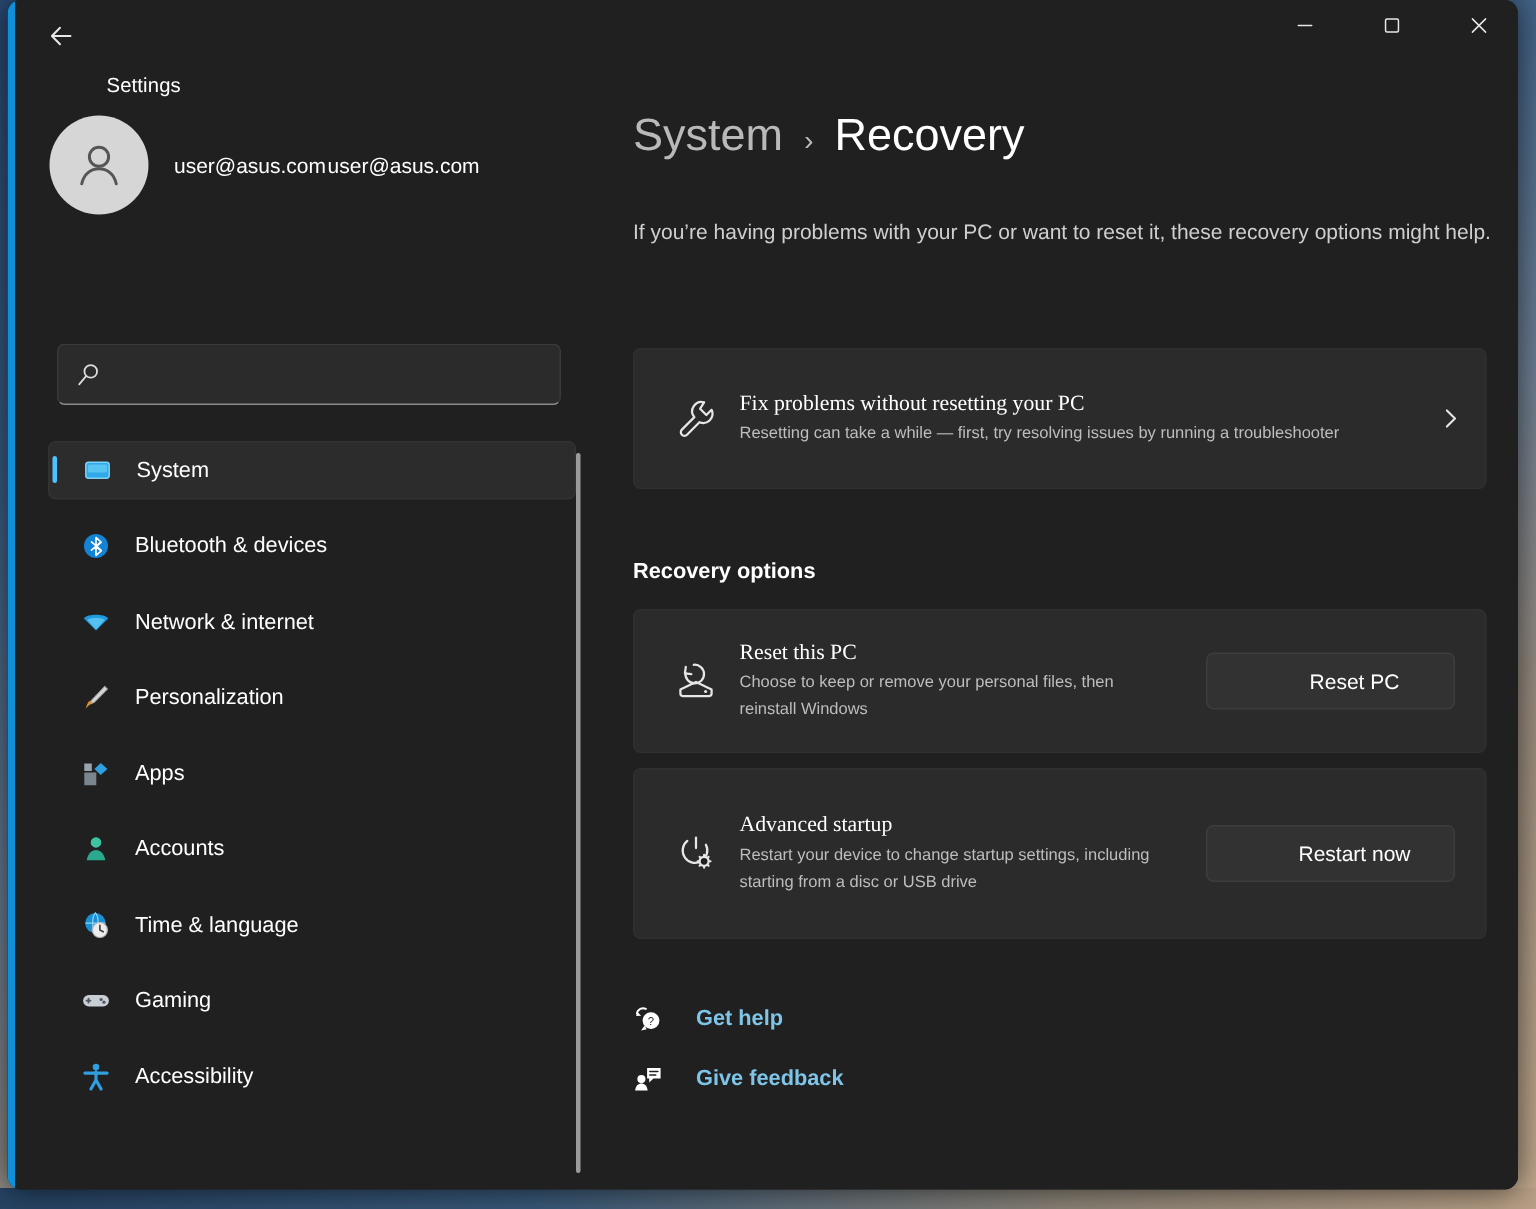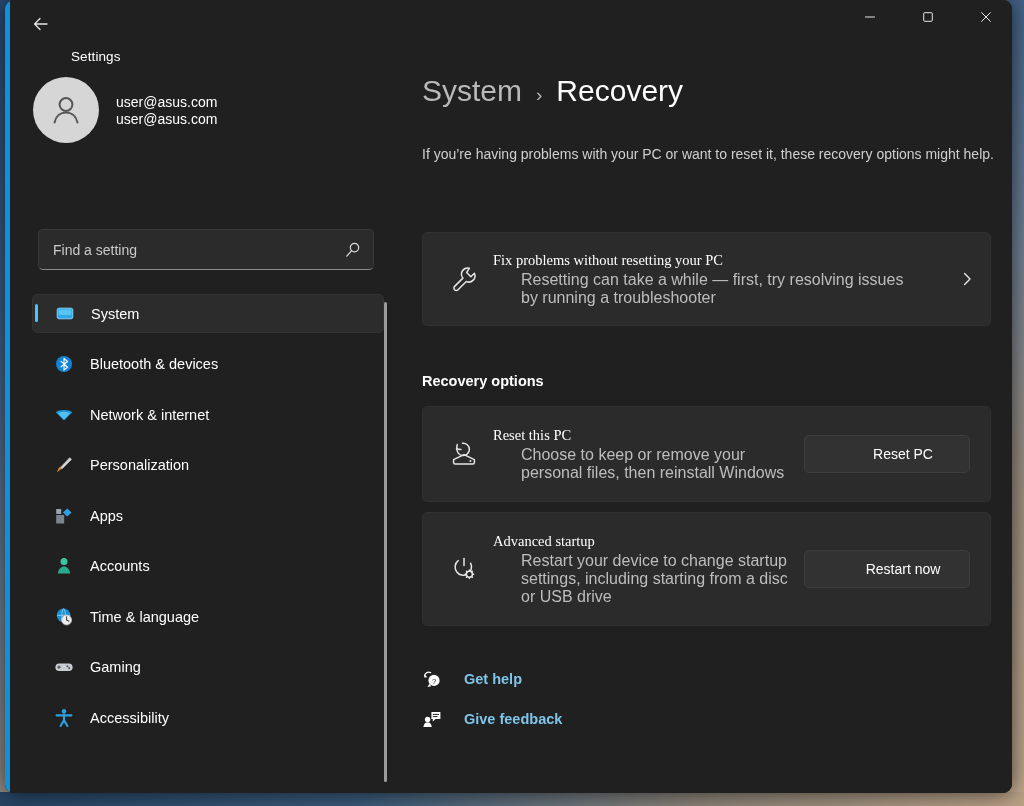--- a/index.html
+++ b/index.html
@@ -102,21 +102,21 @@
     width: 330px; height: 76px;
     display: flex; align-items: center; gap: 17px;
   }
   #avatar {
     width: 66px; height: 66px;
     border-radius: 50%;
     background: #d6d6d6;
     display: flex; align-items: center; justify-content: center;
     flex: 0 0 auto;
   }
-  #account-text { display: flex; flex-direction: column; gap: 1px; }
+  #account-text { display: flex; flex-direction: row; gap: 1px; }
   #account-name { font-size: 14px; color: #ffffff; font-weight: 400; }
   #account-email { font-size: 14px; color: #ffffff; font-weight: 400; }
 
   #search-box {
     position: absolute;
     left: 28px; top: 181px;
     width: 336px; height: 41px;
     background: #2b2b2b;
     border: 1px solid #3a3a3a;
     border-bottom: 1px solid #8a8a8a;
@@ -234,25 +234,24 @@
 
   .card-icon {
     width: 58px;
     flex: 0 0 58px;
     display: flex; align-items: center; justify-content: center;
     margin-left: 12px;
   }
   .card-body { flex: 1; display: flex; flex-direction: column; gap: 2px; padding-right: 8px; }
   .card-title { font-size: 14.5px; color: #ffffff; font-family: Liberation Serif, serif; }
   .card-sub {
-    font-size: 16px;
+    font-size: 11px;
     color: #bdbdbd;
     line-height: 18px;
     max-width: 290px;
-    margin-left: 28px;
   }
   #card-fix .card-sub { max-width: 400px; }
   .card-chevron {
     width: 46px; flex: 0 0 46px;
     display: flex; align-items: center; justify-content: center;
   }
   .card-action {
     flex: 0 0 auto;
     margin-right: 20px;
   }
@@ -343,21 +342,20 @@
           <path d="M8.5 32.5 C10 25.5 15 22.5 20 22.5 C25 22.5 30 25.5 31.5 32.5" fill="none" stroke="#555555" stroke-width="2" stroke-linecap="round"></path>
         </svg>
       </div>
       <div id="account-text">
         <div id="account-name">user@asus.com</div>
         <div id="account-email">user@asus.com</div>
       </div>
     </div>
 
     <div id="search-box">
-      <input id="search-input" type="text" placeholder="Find a setting" style="">
       <div id="search-icon-wrap">
         <svg width="18" height="18" viewBox="0 0 18 18">
           <circle cx="10.5" cy="6.6" r="4.2" fill="none" stroke="#dcdcdc" stroke-width="1.2"></circle>
           <path d="M7.4 9.8 L2.8 15.2" stroke="#dcdcdc" stroke-width="1.2" stroke-linecap="round"></path>
         </svg>
       </div>
     </div>
 
     <div id="nav">
 

